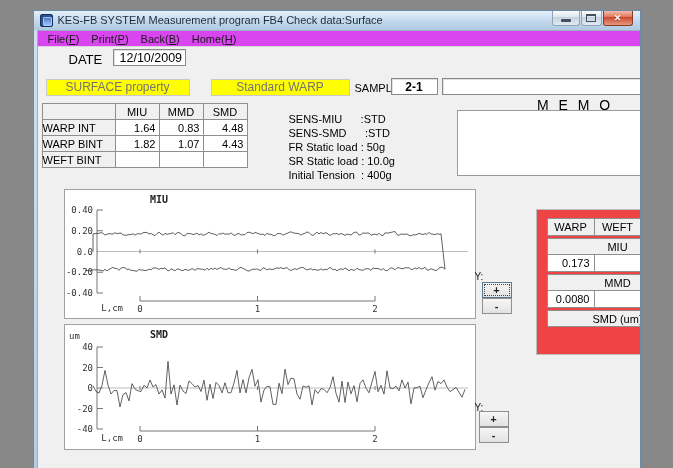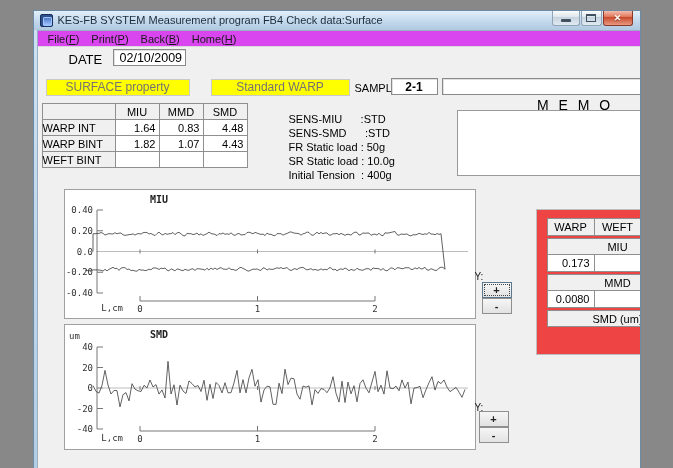--- a/index.html
+++ b/index.html
@@ -105,21 +105,21 @@
   <div class="client">
 
     <div class="menubar">
       <div class="menu-item"><span>File(</span><u>F</u><span>)</span></div>
       <div class="menu-item"><span>Print(</span><u>P</u><span>)</span></div>
       <div class="menu-item"><span>Back(</span><u>B</u><span>)</span></div>
       <div class="menu-item"><span>Home(</span><u>H</u><span>)</span></div>
     </div>
 
     <div class="lbl" style="left:31px; top:21px; font-size:13px;">DATE</div>
-    <div class="field" style="left:75px; top:18px; width:73px; height:17px; padding-left:6px; font-size:12.5px;">02/10/2009</div>
+    <div class="field" style="left:75px; top:18px; width:73px; height:17px; padding-left:6px; font-size:12.5px;">12/10/2009</div>
 
     <div class="yellow" style="left:8px; width:144px; top:48px;">SURFACE property</div>
     <div class="yellow" style="left:173px; width:139px; top:48px;">Standard  WARP</div>
     <div class="lbl" style="left:317px; top:51px; font-size:11px;">SAMPLE</div>
     <div class="field" style="left:353px; top:47px; width:47px; height:17px; justify-content:center; font-weight:bold;">2-1</div>
     <div class="field" style="left:404px; top:47px; width:257px; height:17px; padding-left:4px;"></div>
 
     <table class="ltable">
       <tbody>
           <tr>

